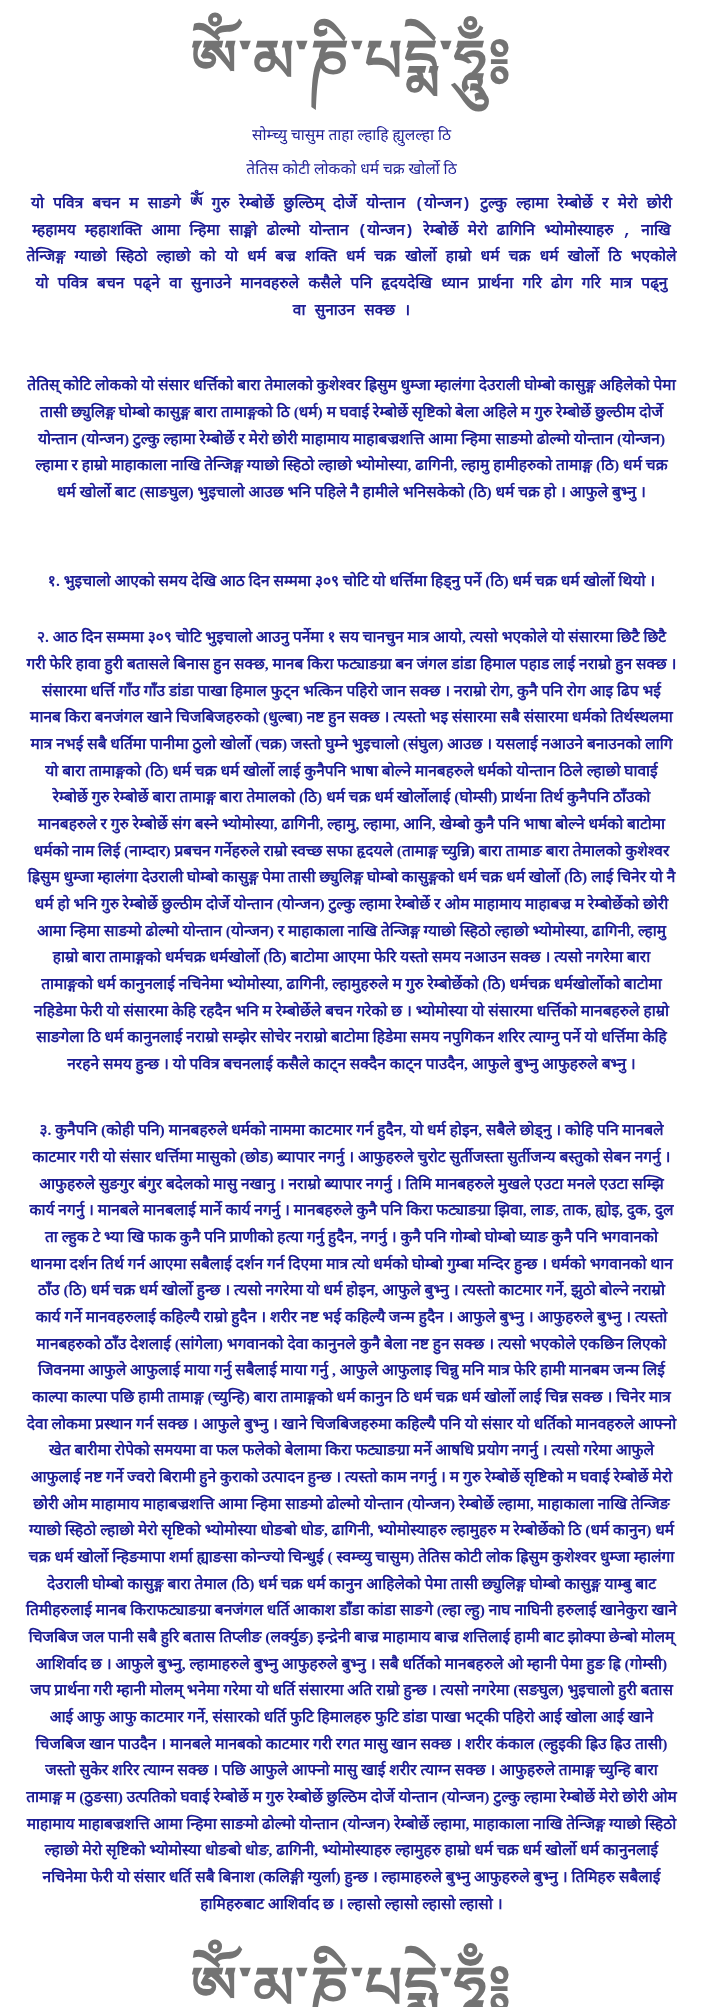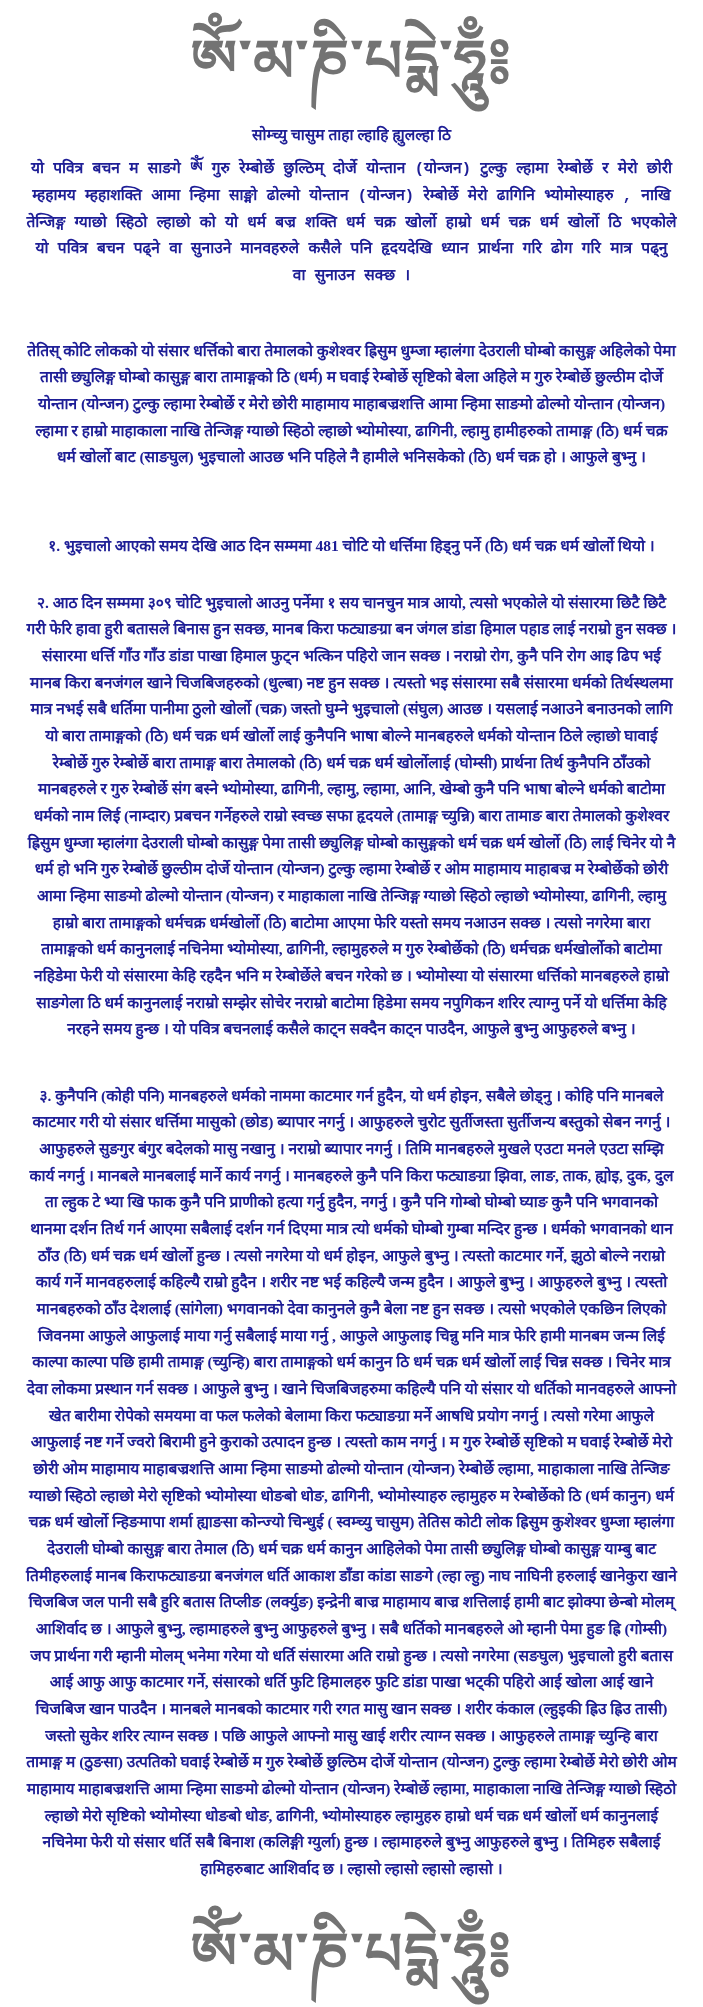--- a/index.html
+++ b/index.html
@@ -25,21 +25,21 @@
     font-weight: bold;
     color: #737373;
     line-height: 1.1;
     text-align: center;
     letter-spacing: 2px;
   }
   .mantra.top    { margin: 4px auto 28px auto; }
   .mantra.bottom { margin: 40px auto 10px auto; }
   .center-line {
     margin: 8px;
-    font-weight: bold;
+    font-weight: normal;
   }
   .para {
     margin: 0 0 0 0;
     font-weight: bold;
     text-align: center;
   }
   .para.intro     { margin-top: 6px; font-family: Liberation Mono, monospace; }
   .para.p2        { margin-top: 48px; text-align: center; }
   .para.item-1    { margin-top: 62px; }
   .para.item-2    { margin-top: 30px; }
@@ -47,26 +47,27 @@
 </style>
 </head>
 <body>
 
 <div class="page">
 
   <div class="mantra top">ཨོཾ་མ་ཎི་པདྨེ་ཧཱུྃ༔</div>
 
   <p class="center-line">सोम्च्यु चासुम ताहा ल्हाहि ह्युलल्हा ठि</p>
 
+  <p class="center-line">तेतिस कोटी लोकको धर्म चक्र खोर्लो ठि</p>
 
   <p class="para intro">यो पवित्र बचन म साङगे ༀ गुरु रेम्बोर्छे छुल्ठिम् दोर्जे योन्तान (योन्जन) टुल्कु ल्हामा रेम्बोर्छे र मेरो छोरी म्हहामय म्हहाशक्ति आमा न्हिमा साङ्मो ढोल्मो योन्तान (योन्जन) रेम्बोर्छे  मेरो ढागिनि भ्योमोस्याहरु , नाखि तेन्जिङ्ग ग्याछो स्हिठो ल्हाछो को यो धर्म बज्र शक्ति धर्म चक्र खोर्लो  हाम्रो धर्म चक्र धर्म खोर्लो ठि भएकोले यो पवित्र बचन पढ्ने वा सुनाउने मानवहरुले कसैले पनि हृदयदेखि ध्यान प्रार्थना गरि ढोग गरि मात्र पढ्नु वा सुनाउन सक्छ ।</p>
 
   <p class="para p2">तेतिस् कोटि लोकको यो संसार धर्त्तिको बारा तेमालको कुशेश्वर ह्रिसुम धुम्जा म्हालंगा देउराली घोम्बो कासुङ्ग अहिलेको पेमा तासी छ्युलिङ्ग घोम्बो कासुङ्ग बारा तामाङ्गको ठि (धर्म) म घवाई रेम्बोर्छे सृष्टिको बेला अहिले म गुरु रेम्बोर्छे छुल्ठीम दोर्जे योन्तान (योन्जन) टुल्कु ल्हामा रेम्बोर्छे र मेरो छोरी माहामाय माहाबज्रशत्ति आमा न्हिमा साङमो ढोल्मो योन्तान (योन्जन) ल्हामा र हाम्रो माहाकाला नाखि तेन्जिङ्ग ग्याछो स्हिठो ल्हाछो  भ्योमोस्या, ढागिनी, ल्हामु हामीहरुको तामाङ्ग (ठि) धर्म  चक्र धर्म खोर्लो बाट (साङघुल) भुइचालो आउछ भनि पहिले नै हामीले भनिसकेको (ठि) धर्म चक्र हो । आफुले बुभ्नु ।</p>
 
-  <p class="para item-1">१. भुइचालो आएको समय देखि आठ दिन सम्ममा 481 चोटि यो धर्त्तिमा हिड्नु पर्ने (ठि) धर्म चक्र धर्म खोर्लो थियो ।</p>
+  <p class="para item-1">१. भुइचालो आएको समय देखि आठ दिन सम्ममा ३०९ चोटि यो धर्त्तिमा हिड्नु पर्ने (ठि) धर्म चक्र धर्म खोर्लो थियो ।</p>
 
   <p class="para item-2">२. आठ दिन सम्ममा ३०९ चोटि भुइचालो आउनु पर्नेमा १ सय चानचुन मात्र आयो, त्यसो भएकोले यो संसारमा छिटै छिटै गरी फेरि हावा हुरी बतासले बिनास हुन सक्छ, मानब किरा फट्याङग्रा बन जंगल डांडा हिमाल पहाड लाई नराम्रो हुन सक्छ । संसारमा धर्त्ति गाँउ गाँउ डांडा पाखा हिमाल फुट्न भत्किन पहिरो जान सक्छ । नराम्रो रोग, कुनै पनि रोग आइ ढिप भई मानब किरा बनजंगल खाने चिजबिजहरुको (धुल्बा) नष्ट हुन सक्छ । त्यस्तो भइ संसारमा सबै संसारमा धर्मको तिर्थस्थलमा मात्र नभई सबै धर्तिमा पानीमा ठुलो खोर्लो (चक्र) जस्तो घुम्ने भुइचालो (संघुल) आउछ । यसलाई नआउने बनाउनको लागि यो बारा तामाङ्गको (ठि) धर्म चक्र धर्म खोर्लो लाई कुनैपनि भाषा बोल्ने मानबहरुले धर्मको योन्तान ठिले ल्हाछो  घावाई रेम्बोर्छे गुरु रेम्बोर्छे बारा तामाङ्ग बारा तेमालको (ठि) धर्म चक्र धर्म खोर्लोलाई (घोम्सी) प्रार्थना तिर्थ कुनैपनि ठाँउको मानबहरुले र गुरु रेम्बोर्छे संग बस्ने भ्योमोस्या, ढागिनी, ल्हामु, ल्हामा, आनि, खेम्बो कुनै पनि भाषा बोल्ने धर्मको बाटोमा धर्मको नाम लिई (नाम्दार) प्रबचन गर्नेहरुले राम्रो स्वच्छ सफा हृदयले (तामाङ्ग च्युन्नि) बारा तामाङ बारा तेमालको कुशेश्वर ह्रिसुम धुम्जा म्हालंगा देउराली घोम्बो कासुङ्ग पेमा तासी छ्युलिङ्ग घोम्बो कासुङ्गको धर्म चक्र धर्म खोर्लो (ठि) लाई चिनेर यो नै धर्म हो भनि गुरु रेम्बोर्छे छुल्ठीम दोर्जे योन्तान (योन्जन) टुल्कु ल्हामा रेम्बोर्छे र ओम माहामाय माहाबज्र म रेम्बोर्छेको छोरी आमा न्हिमा साङमो ढोल्मो योन्तान (योन्जन)  र माहाकाला नाखि तेन्जिङ्ग ग्याछो स्हिठो ल्हाछो  भ्योमोस्या, ढागिनी, ल्हामु हाम्रो बारा तामाङ्गको धर्मचक्र धर्मखोर्लो (ठि) बाटोमा आएमा फेरि यस्तो समय नआउन सक्छ । त्यसो नगरेमा बारा तामाङ्गको धर्म कानुनलाई नचिनेमा भ्योमोस्या, ढागिनी, ल्हामुहरुले म गुरु रेम्बोर्छेको (ठि) धर्मचक्र धर्मखोर्लोको बाटोमा नहिडेमा फेरी यो संसारमा केहि रहदैन भनि म रेम्बोर्छेले बचन गरेको छ । भ्योमोस्या यो संसारमा धर्त्तिको मानबहरुले हाम्रो साङगेला ठि धर्म कानुनलाई नराम्रो सम्झेर सोचेर नराम्रो बाटोमा हिडेमा समय नपुगिकन शरिर त्याग्नु पर्ने यो धर्त्तिमा केहि नरहने समय हुन्छ ।  यो पवित्र बचनलाई कसैले काट्न सक्दैन काट्न पाउदैन, आफुले बुभ्नु आफुहरुले बभ्नु ।</p>
 
   <p class="para item-3">३. कुनैपनि (कोही पनि) मानबहरुले धर्मको नाममा काटमार गर्न हुदैन, यो धर्म होइन, सबैले छोड्नु । कोहि पनि मानबले काटमार गरी यो संसार धर्त्तिमा मासुको (छोड) ब्यापार नगर्नु । आफुहरुले चुरोट सुर्तीजस्ता सुर्तीजन्य बस्तुको सेबन नगर्नु । आफुहरुले सुङगुर बंगुर बदेलको मासु नखानु । नराम्रो ब्यापार नगर्नु । तिमि मानबहरुले मुखले एउटा मनले एउटा सम्झि कार्य नगर्नु । मानबले मानबलाई मार्ने कार्य नगर्नु । मानबहरुले कुनै पनि किरा फट्याङग्रा झिवा, लाङ, ताक, ह्योइ, दुक, दुल ता ल्हुक टे भ्या खि फाक कुनै पनि प्राणीको हत्या गर्नु हुदैन, नगर्नु । कुनै पनि गोम्बो घोम्बो घ्याङ कुनै पनि भगवानको थानमा दर्शन तिर्थ गर्न आएमा सबैलाई दर्शन गर्न दिएमा मात्र त्यो धर्मको घोम्बो गुम्बा मन्दिर हुन्छ । धर्मको भगवानको थान ठाँउ (ठि) धर्म चक्र धर्म खोर्लो हुन्छ । त्यसो नगरेमा यो धर्म होइन, आफुले बुभ्नु । त्यस्तो काटमार गर्ने, झुठो बोल्ने नराम्रो कार्य गर्ने मानवहरुलाई कहिल्यै राम्रो हुदैन । शरीर नष्ट भई कहिल्यै जन्म हुदैन । आफुले बुभ्नु । आफुहरुले बुभ्नु । त्यस्तो मानबहरुको ठाँउ देशलाई (सांगेला) भगवानको देवा कानुनले कुनै बेला नष्ट हुन सक्छ । त्यसो भएकोले एकछिन लिएको जिवनमा आफुले आफुलाई माया गर्नु सबैलाई माया गर्नु , आफुले आफुलाइ चिन्नु मनि मात्र फेरि हामी मानबम जन्म लिई काल्पा काल्पा पछि हामी तामाङ्ग (च्युन्हि) बारा तामाङ्गको धर्म कानुन ठि धर्म चक्र धर्म खोर्लो लाई चिन्न सक्छ । चिनेर मात्र देवा लोकमा प्रस्थान गर्न सक्छ । आफुले बुभ्नु । खाने चिजबिजहरुमा कहिल्यै पनि यो संसार यो धर्तिको मानवहरुले आफ्नो खेत बारीमा रोपेको समयमा वा फल फलेको बेलामा किरा फट्याङग्रा मर्ने आषधि प्रयोग नगर्नु । त्यसो गरेमा आफुले आफुलाई नष्ट गर्ने ज्वरो बिरामी हुने कुराको उत्पादन हुन्छ । त्यस्तो काम नगर्नु । म गुरु रेम्बोर्छे सृष्टिको म घवाई रेम्बोर्छे  मेरो छोरी ओम माहामाय माहाबज्रशत्ति आमा न्हिमा साङमो ढोल्मो योन्तान (योन्जन) रेम्बोर्छे ल्हामा, माहाकाला नाखि तेन्जिङ ग्याछो स्हिठो ल्हाछो मेरो सृष्टिको भ्योमोस्या धोङबो धोङ, ढागिनी, भ्योमोस्याहरु ल्हामुहरु म रेम्बोर्छेको ठि (धर्म कानुन) धर्म चक्र धर्म खोर्लो न्हिङमापा शर्मा ह्याङसा कोन्ज्यो चिन्धुई ( स्वम्च्यु चासुम) तेतिस कोटी लोक ह्रिसुम कुशेश्वर  धुम्जा म्हालंगा देउराली घोम्बो कासुङ्ग बारा तेमाल (ठि) धर्म चक्र धर्म कानुन आहिलेको पेमा तासी छ्युलिङ्ग घोम्बो कासुङ्ग याम्बु बाट तिमीहरुलाई मानब किराफट्याङग्रा बनजंगल धर्ति आकाश डाँडा कांडा साङगे (ल्हा ल्हु) नाघ नाघिनी हरुलाई खानेकुरा खाने चिजबिज जल पानी सबै हुरि बतास तिप्लीङ (लर्क्युङ) इन्द्रेनी बाज्र माहामाय बाज्र शत्तिलाई हामी बाट झोक्पा छेन्बो मोलम् आशिर्वाद छ । आफुले बुभ्नु, ल्हामाहरुले बुभ्नु आफुहरुले बुभ्नु । सबै धर्तिको मानबहरुले ओ म्हानी पेमा हुङ ह्रि (गोम्सी) जप प्रार्थना गरी म्हानी मोलम् भनेमा गरेमा यो धर्ति संसारमा अति राम्रो हुन्छ । त्यसो नगरेमा (सङघुल) भुइचालो हुरी बतास आई आफु आफु काटमार गर्ने, संसारको धर्ति फुटि हिमालहरु फुटि डांडा पाखा भट्की पहिरो आई खोला आई खाने चिजबिज खान पाउदैन । मानबले मानबको काटमार गरी रगत मासु खान सक्छ । शरीर कंकाल (ल्हुइकी ह्रिउ ह्रिउ तासी) जस्तो सुकेर शरिर त्याग्न सक्छ । पछि आफुले आफ्नो मासु खाई शरीर त्याग्न सक्छ । आफुहरुले तामाङ्ग च्युन्हि बारा तामाङ्ग म (ठुङसा) उत्पतिको घवाई रेम्बोर्छे म गुरु रेम्बोर्छे छुल्ठिम दोर्जे योन्तान (योन्जन) टुल्कु ल्हामा रेम्बोर्छे मेरो छोरी ओम माहामाय माहाबज्रशत्ति आमा न्हिमा साङमो ढोल्मो योन्तान (योन्जन)  रेम्बोर्छे ल्हामा, माहाकाला नाखि तेन्जिङ्ग ग्याछो स्हिठो ल्हाछो मेरो सृष्टिको भ्योमोस्या धोङबो धोङ, ढागिनी, भ्योमोस्याहरु ल्हामुहरु हाम्रो धर्म चक्र धर्म खोर्लो धर्म कानुनलाई नचिनेमा फेरी यो संसार धर्ति सबै बिनाश (कलिङ्गी ग्युर्ला) हुन्छ । ल्हामाहरुले बुभ्नु आफुहरुले बुभ्नु । तिमिहरु सबैलाई  हामिहरुबाट आशिर्वाद छ । ल्हासो ल्हासो ल्हासो ल्हासो ।</p>
 
   <div class="mantra bottom">ཨོཾ་མ་ཎི་པདྨེ་ཧཱུྃ༔</div>
 
 </div>
 
 </body></html>

